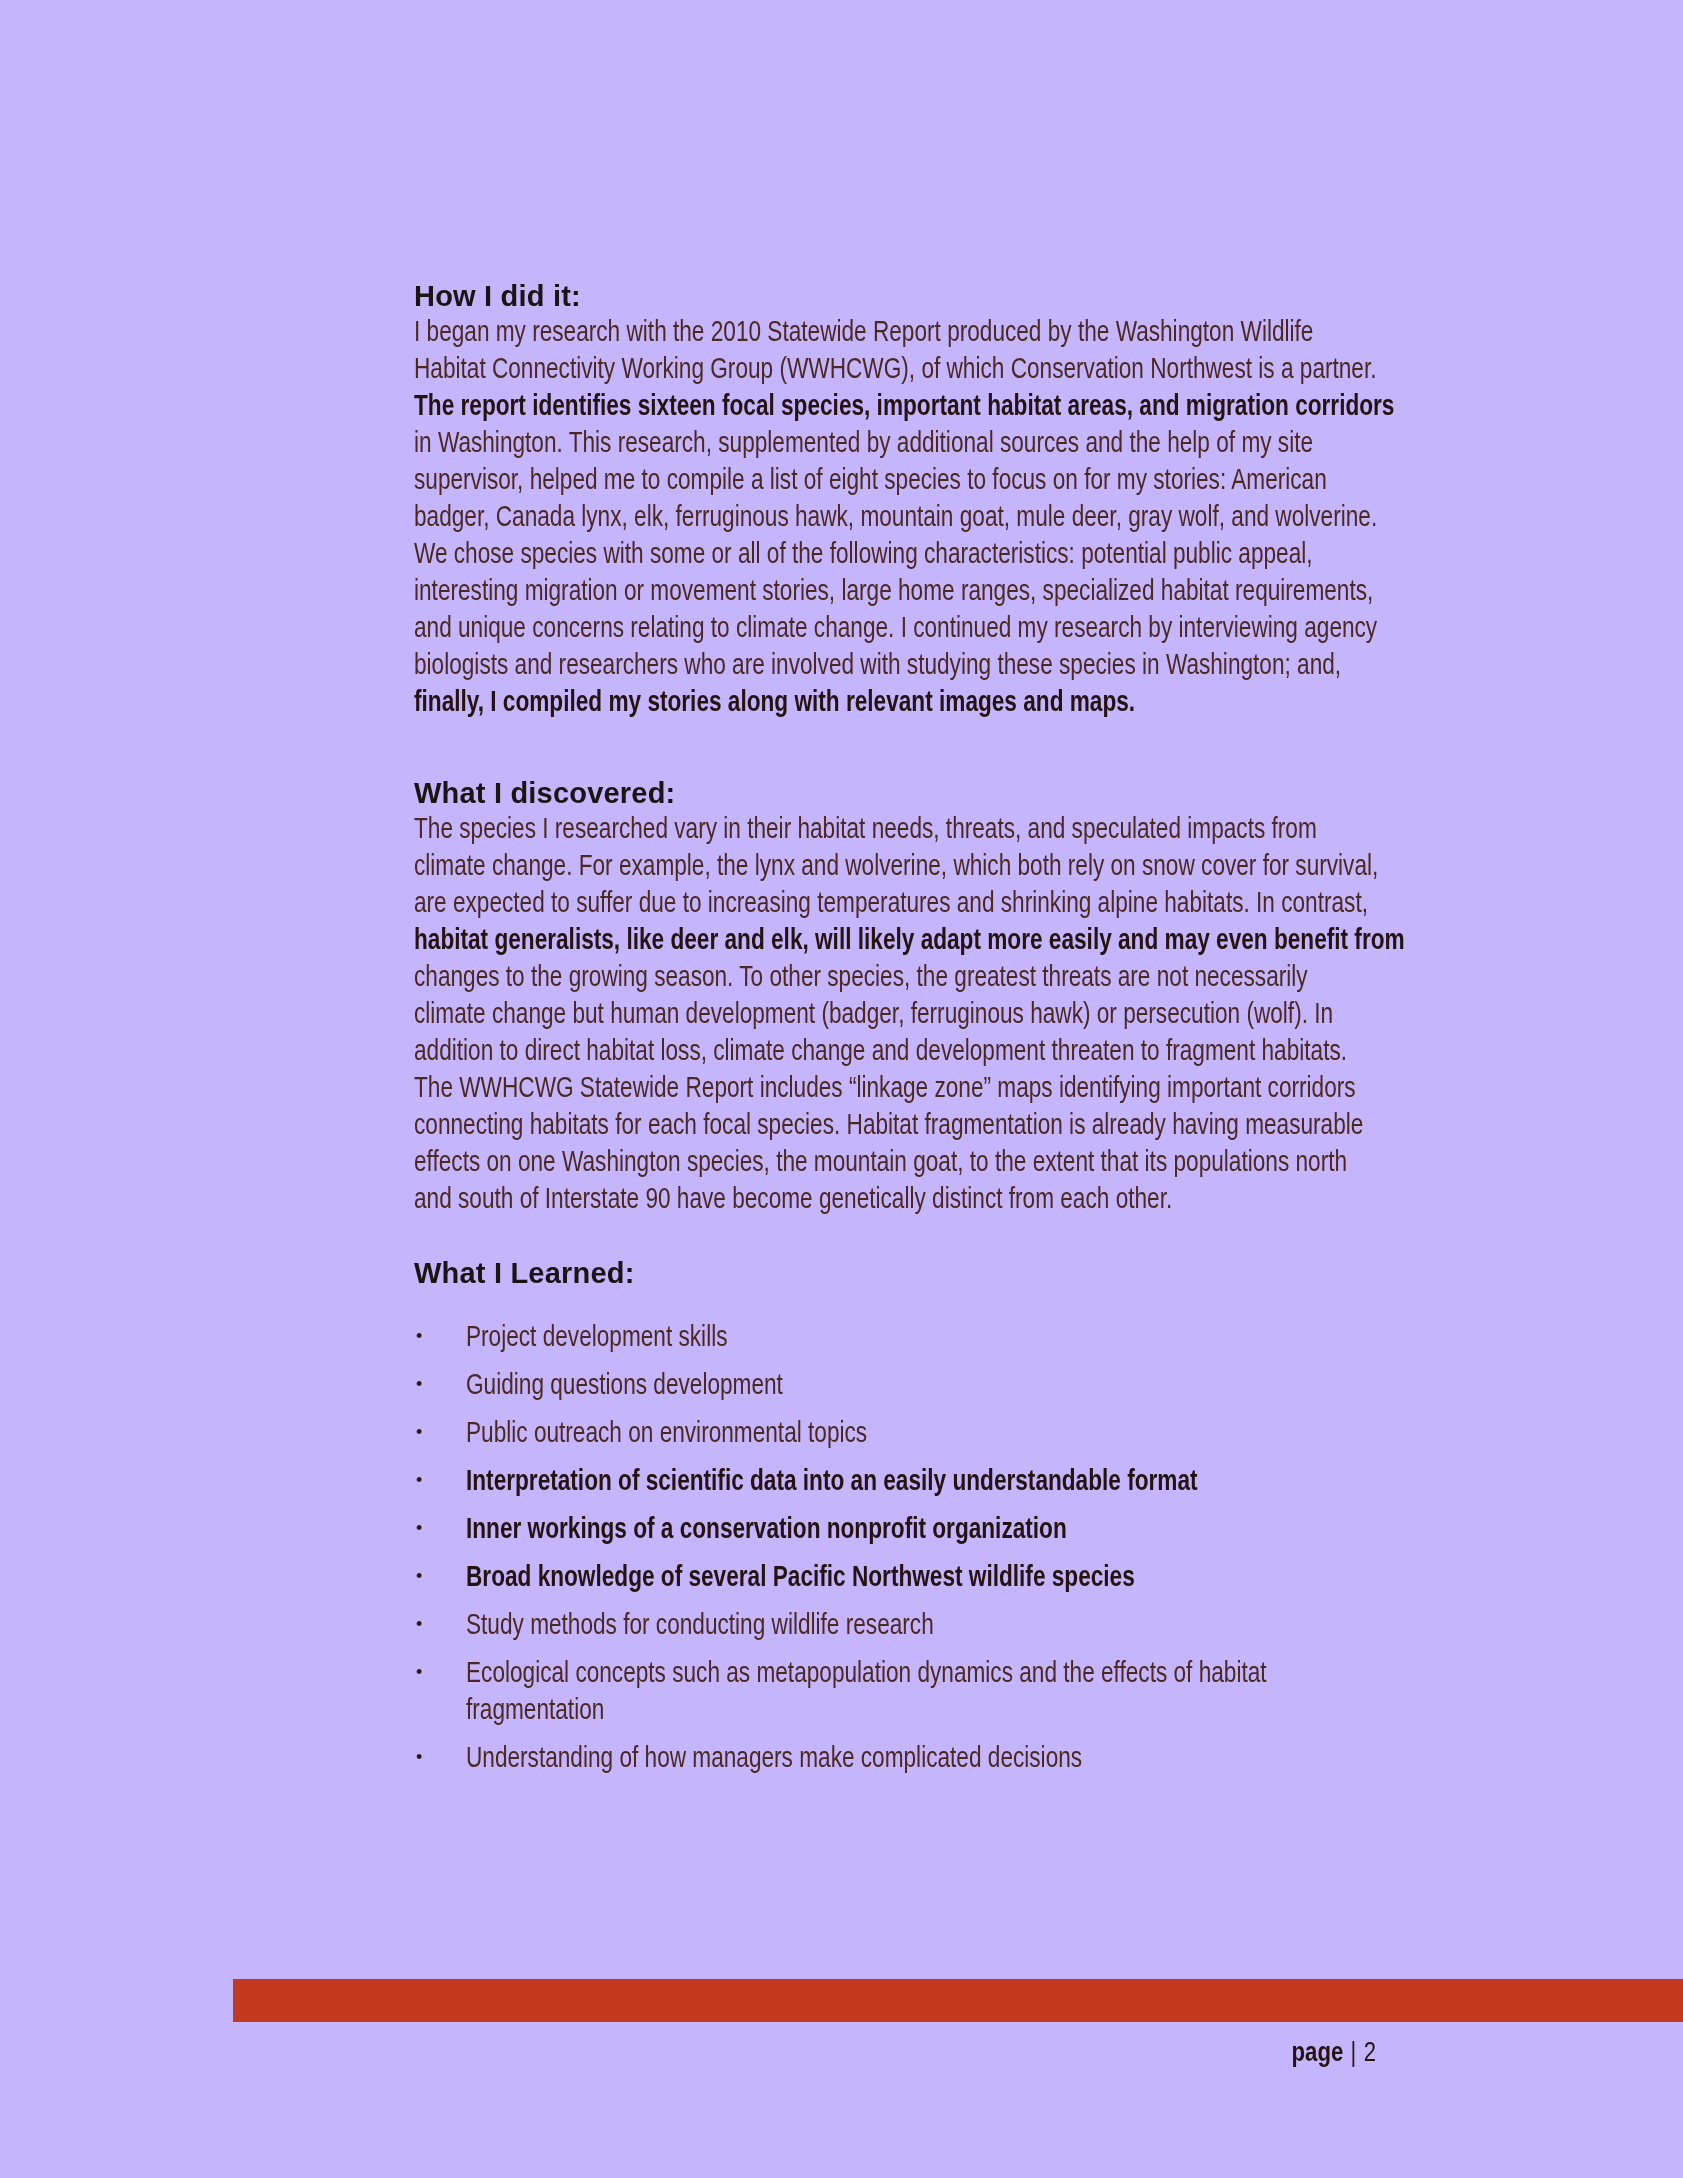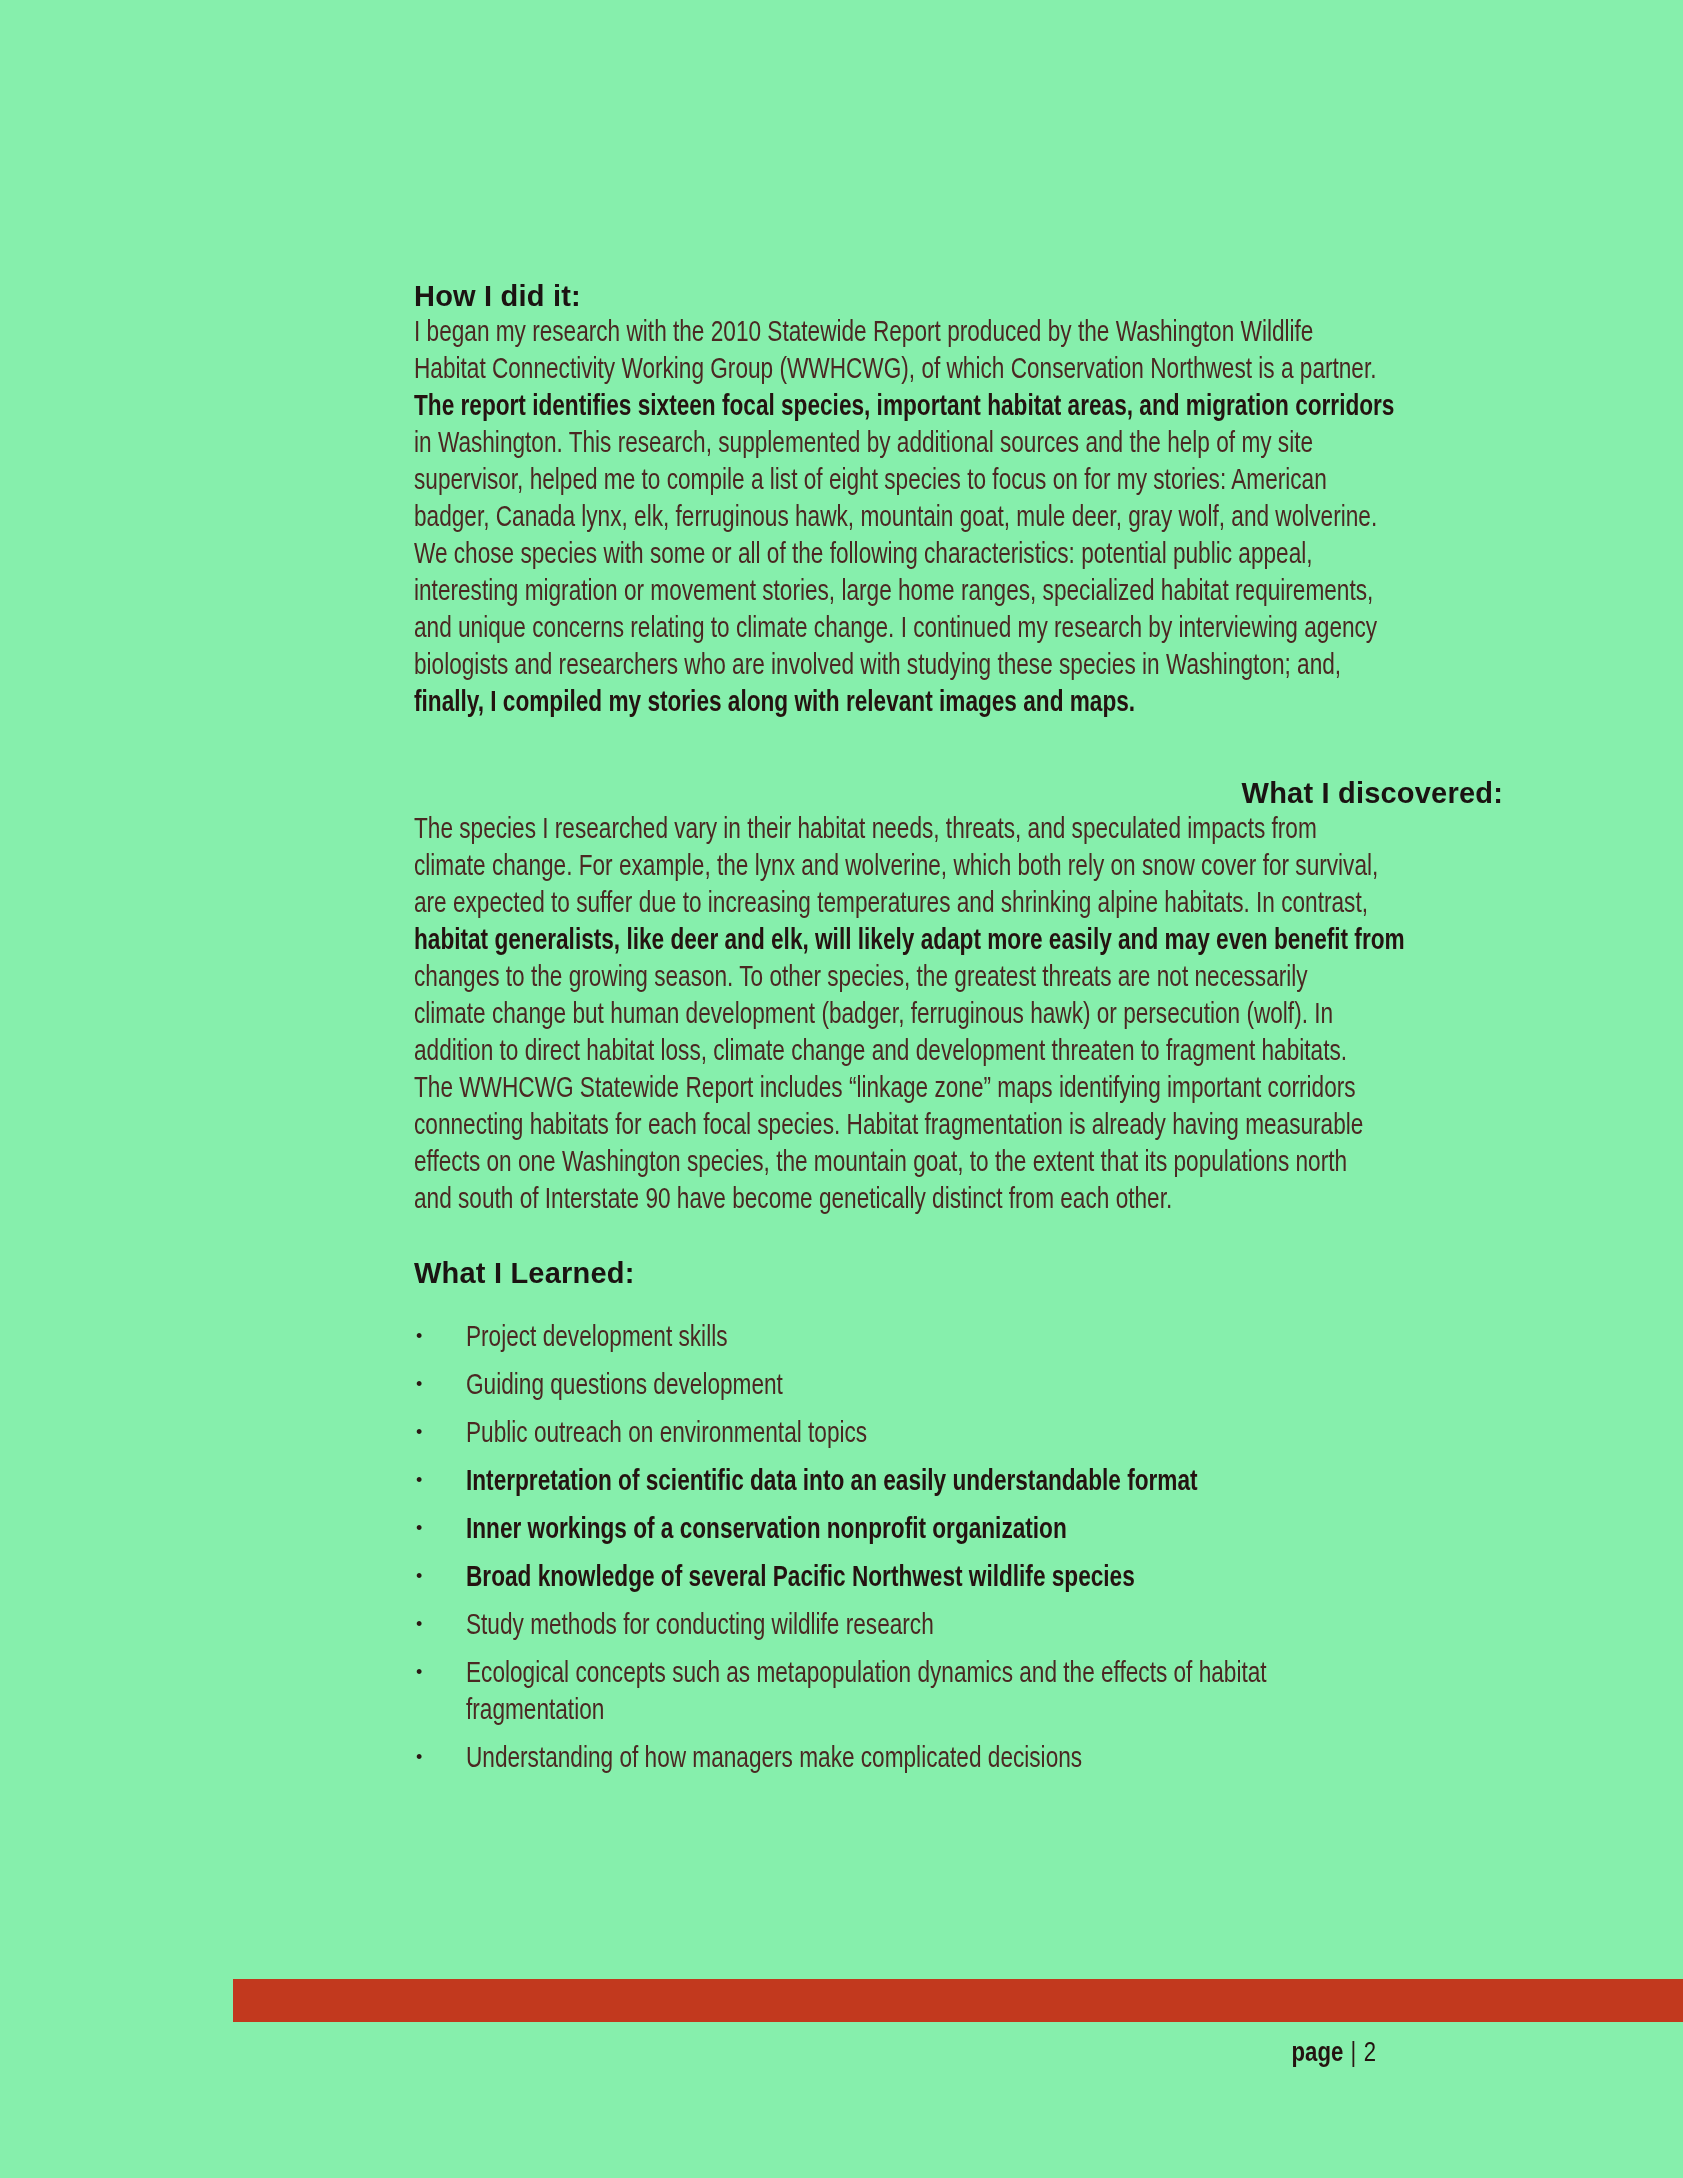--- a/index.html
+++ b/index.html
@@ -1,40 +1,40 @@
 <!DOCTYPE html>
 <html><head>
 <meta charset="utf-8">
 <style>
   html, body { margin: 0; padding: 0; background: #e8e8e8; }
   .page {
     position: relative;
     width: 1683px;
     height: 2178px;
-    background: #86efac;
+    background: #c4b5fd;
     font-family: "Liberation Sans", sans-serif;
     overflow: hidden;
   }
   .content {
     position: absolute;
     left: 414px;
     top: 279px;
     width: 1089px;
   }
   .section-heading {
     font-size: 29px;
     line-height: 34px;
     font-weight: bold;
     color: #1b1412;
     letter-spacing: 0.2px;
     margin: 0;
   }
   .h-p1 { margin-top: 0; }
   .p-after-h { margin-top: 36px; }
-  .h-mid1 { margin-top: 56px; text-align: right; }
+  .h-mid1 { margin-top: 56px; }
   .p-mid { margin-top: 31px; }
   .h-mid2 { margin-top: 39px; }
   .para { padding: 0; margin: 0; }
   .ln {
     font-size: 29px;
     line-height: 37px;
     white-space: nowrap;
     color: #4b2822;
     transform: scaleX(0.78);
     transform-origin: 0 50%;

